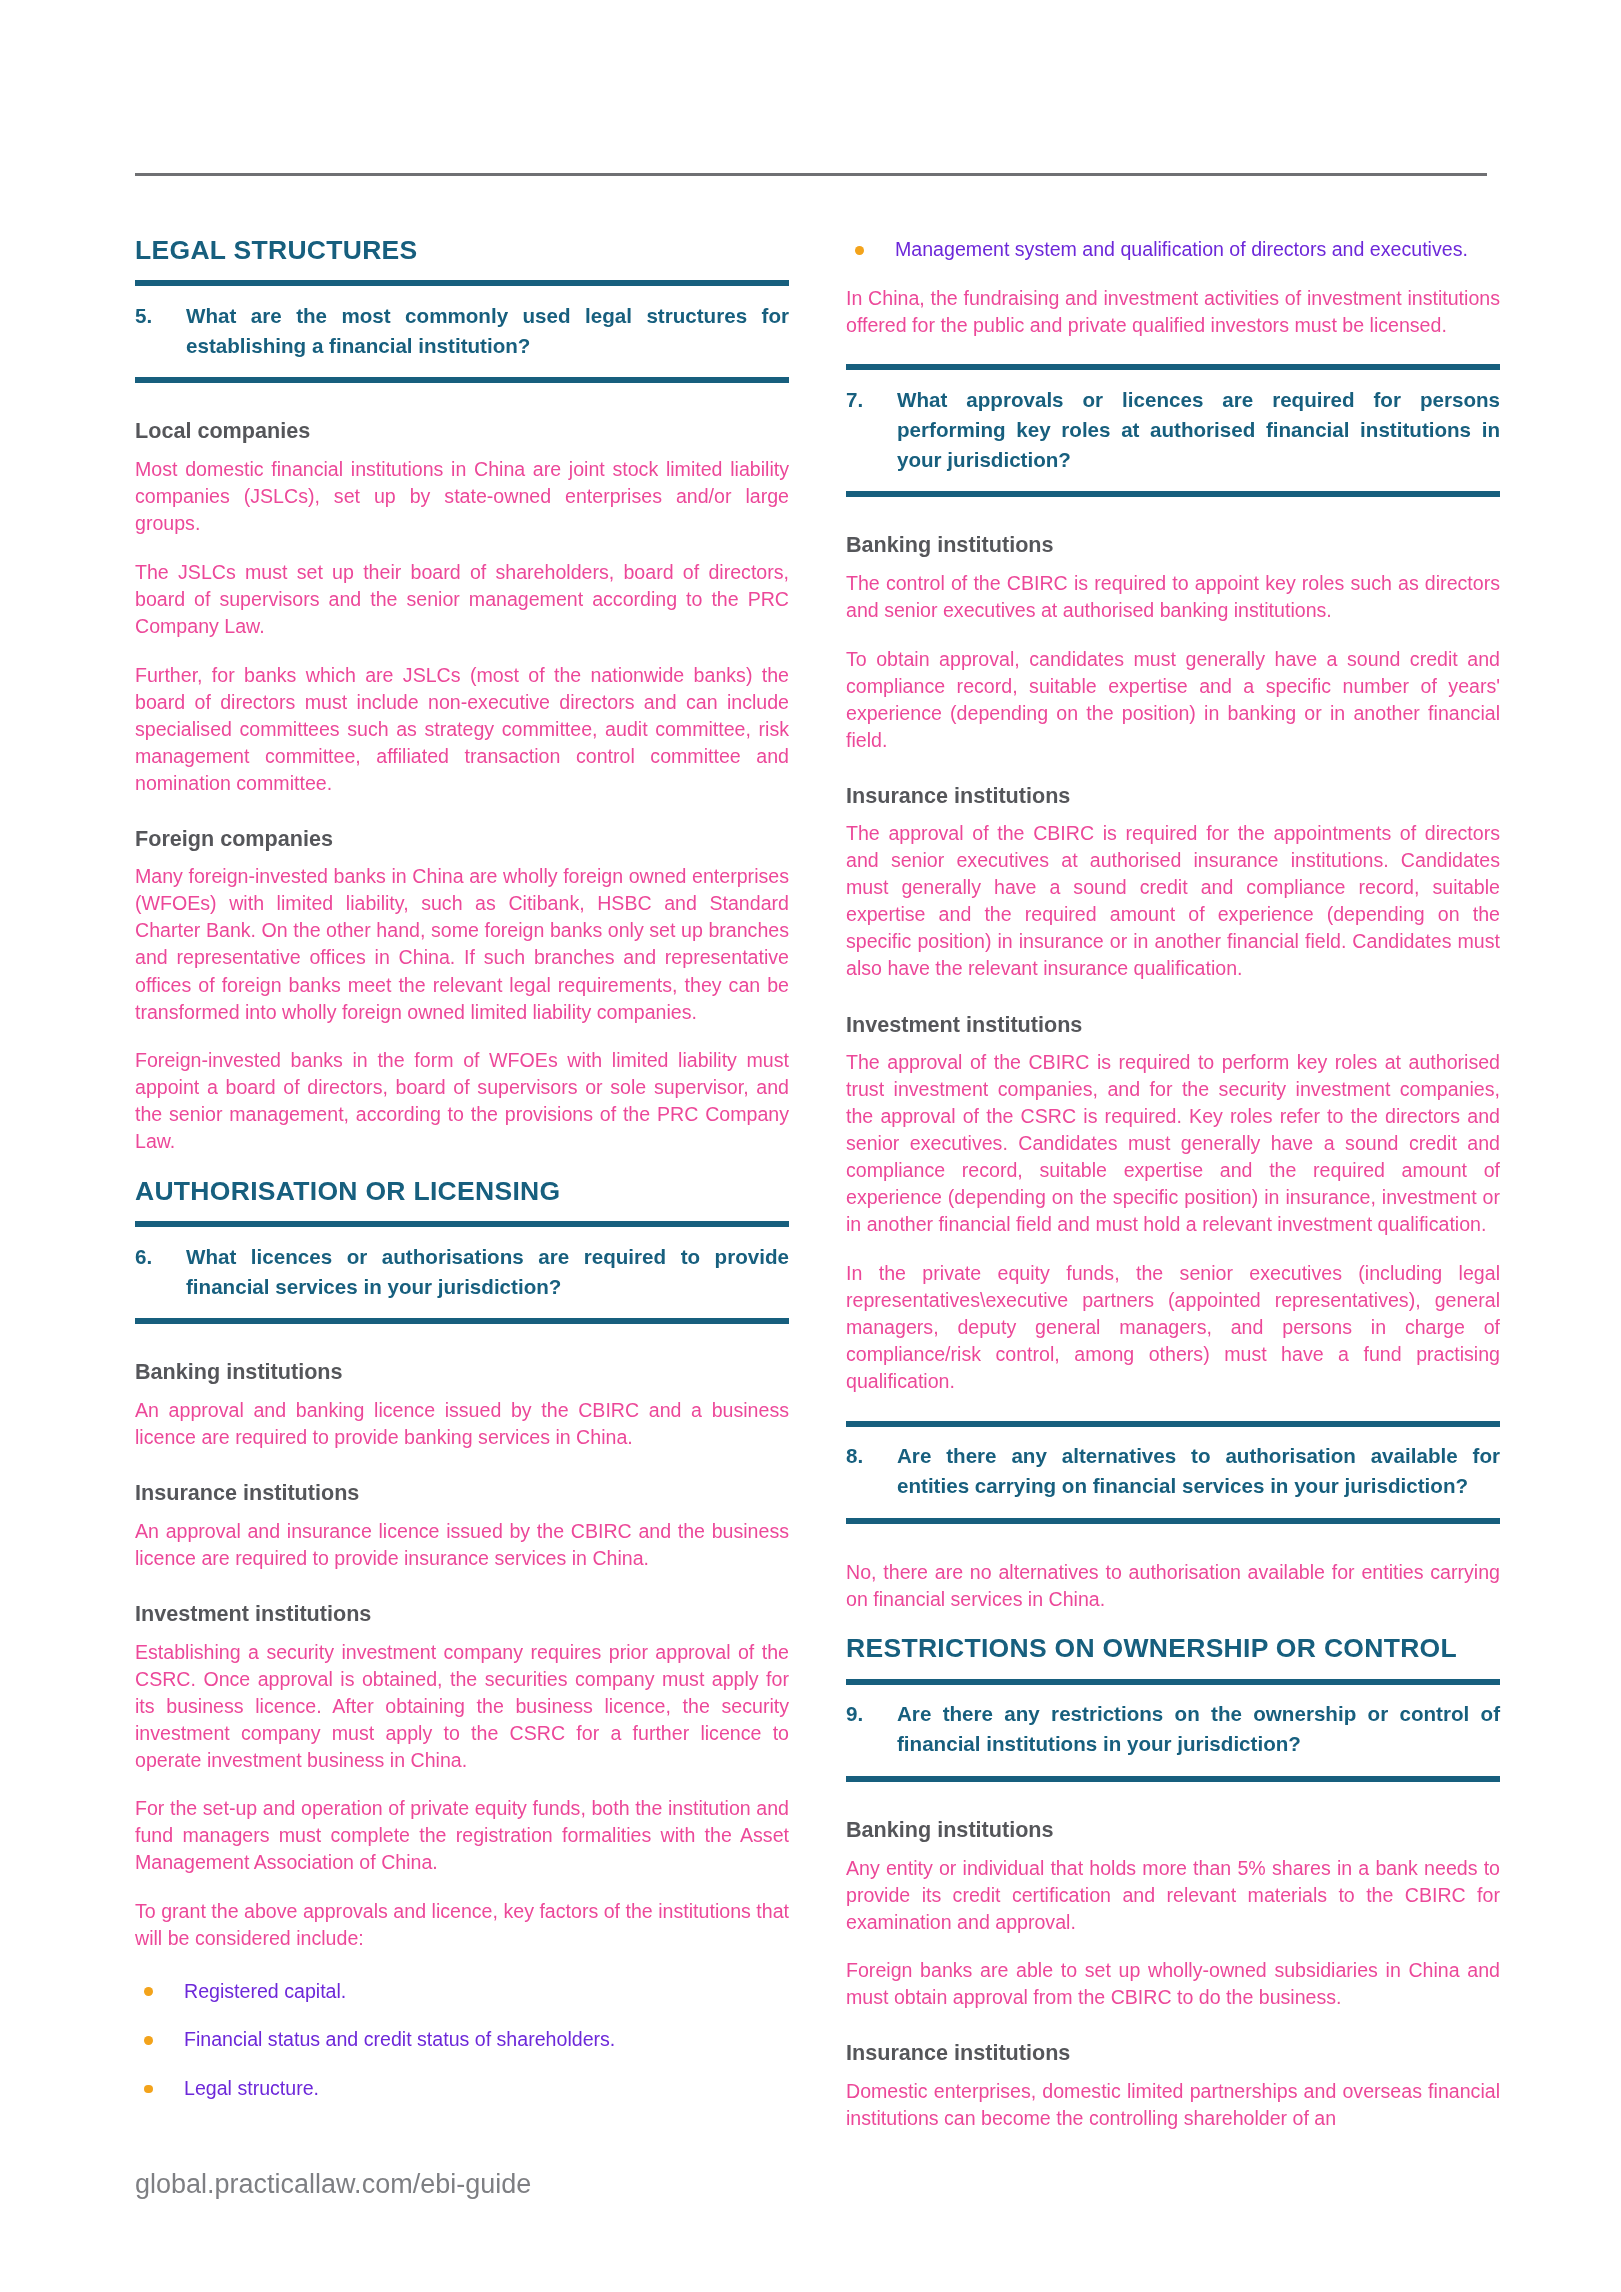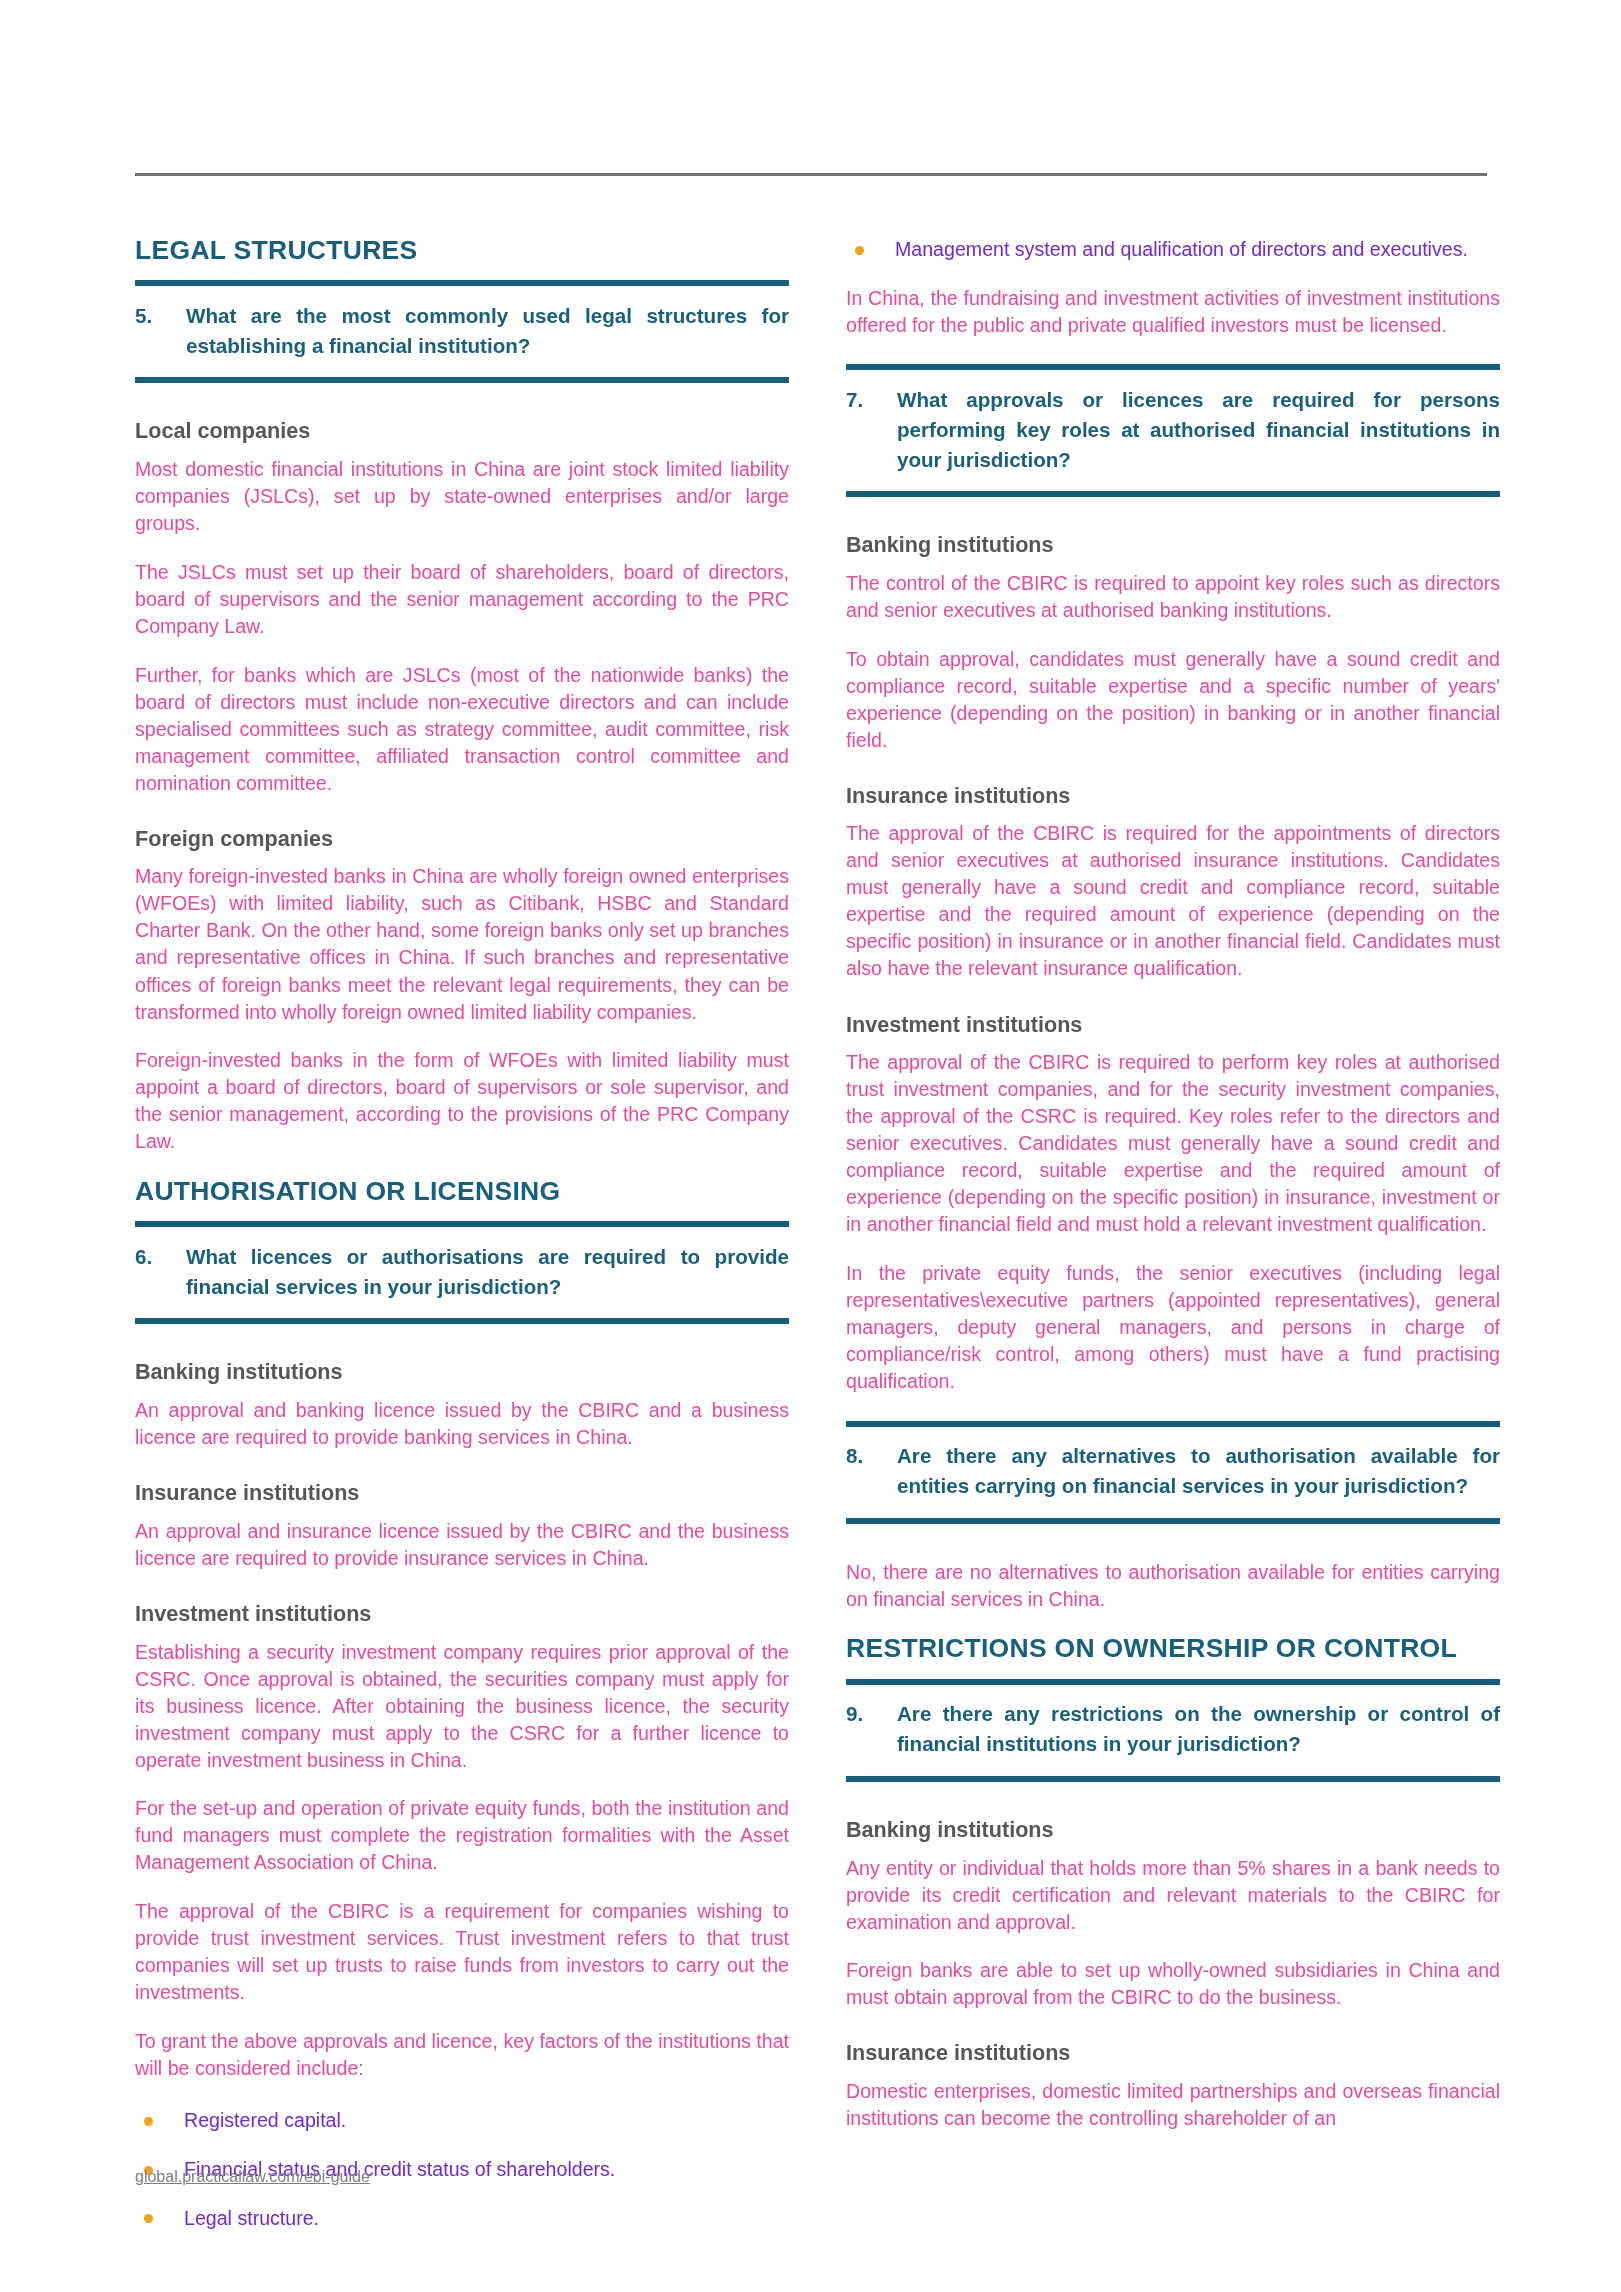--- a/index.html
+++ b/index.html
@@ -98,23 +98,22 @@
     width: 8.8px;
     height: 8.8px;
     border-radius: 50%;
     background: #f3a31b;
   }
   .footer-url {
     position: absolute;
     left: 135px;
     top: 2167px;
     color: #7e7f83;
-    font-size: 16px;
+    font-size: 27px;
     line-height: 1.3;
-    text-decoration: underline;
   }
 </style>
 </head>
 <body>
 
 <div class="page">
   <div class="top-rule"></div>
 
   <div class="columns">
 
@@ -144,21 +143,20 @@
 
       <h3 class="subheading">Banking institutions</h3>
       <p class="para">An approval and banking licence issued by the CBIRC and a business licence are required to provide banking services in China.</p>
 
       <h3 class="subheading">Insurance institutions</h3>
       <p class="para">An approval and insurance licence issued by the CBIRC and the business licence are required to provide insurance services in China.</p>
 
       <h3 class="subheading">Investment institutions</h3>
       <p class="para">Establishing a security investment company requires prior approval of the CSRC. Once approval is obtained, the securities company must apply for its business licence. After obtaining the business licence, the security investment company must apply to the CSRC for a further licence to operate investment business in China.</p>
       <p class="para">For the set-up and operation of private equity funds, both the institution and fund managers must complete the registration formalities with the Asset Management Association of China.</p>
-      <p class="para">The approval of the CBIRC is a requirement for companies wishing to provide trust investment services. Trust investment refers to that trust companies will set up trusts to raise funds from investors to carry out the investments.</p>
       <p class="para">To grant the above approvals and licence, key factors of the institutions that will be considered include:</p>
 
       <ul class="bullets">
         <li><span class="bullet-dot"></span><span>Registered capital.</span></li>
         <li><span class="bullet-dot"></span><span>Financial status and credit status of shareholders.</span></li>
         <li><span class="bullet-dot"></span><span>Legal structure.</span></li>
       </ul>
     </div>
 
     <div class="col">

